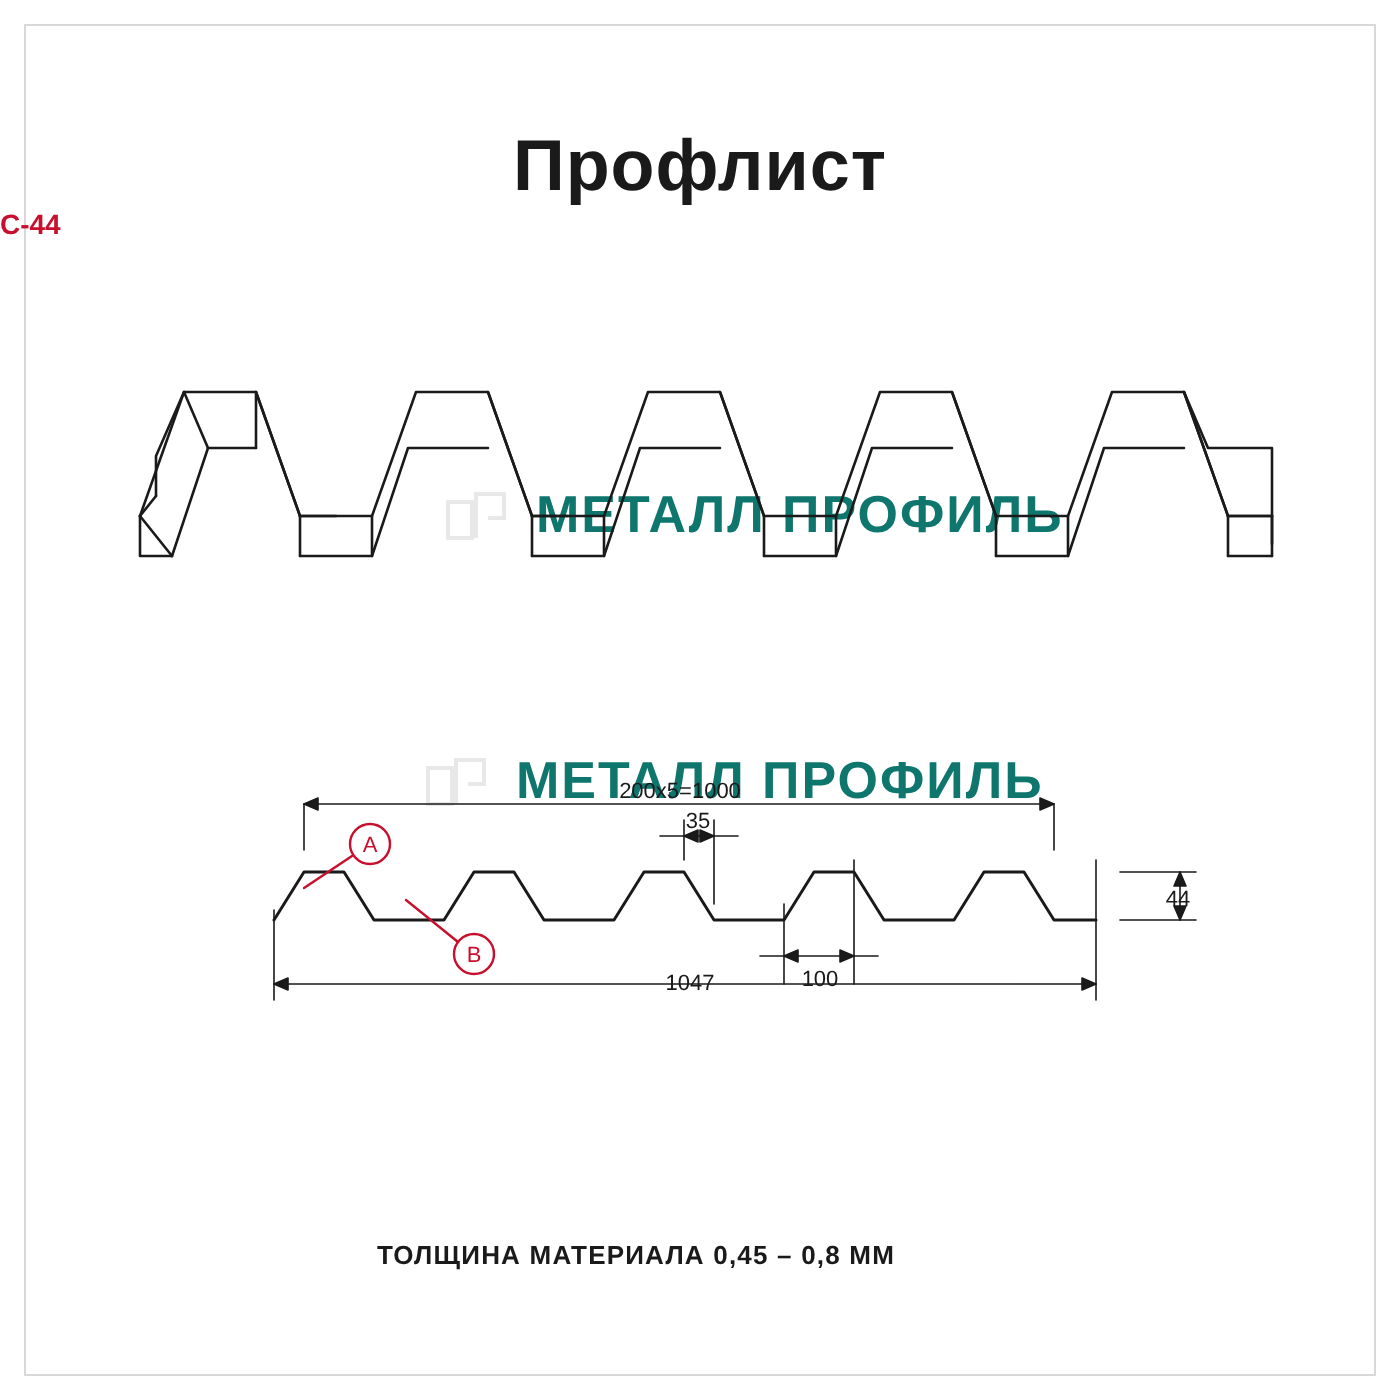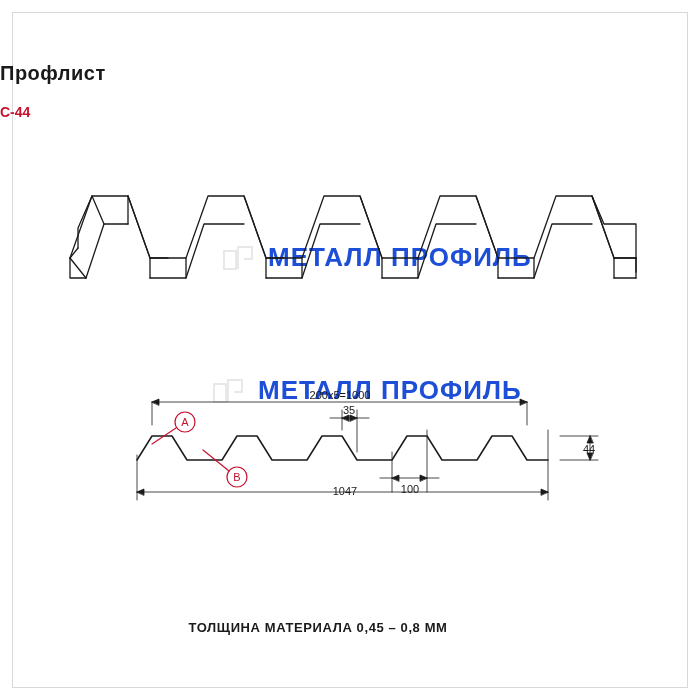--- a/index.html
+++ b/index.html
@@ -26,22 +26,22 @@
     width: 676px;
     height: 676px;
     border: 1px solid #d8d8d8;
     box-sizing: border-box;
   }
   .title {
     position: absolute;
     top: 62px;
     left: 0;
     width: 700px;
-    text-align: left;
-    font-size: 20px;
+    text-align: center;
+    font-size: 36px;
     font-weight: bold;
     letter-spacing: 0.5px;
     color: #1a1a1a;
   }
   .subtitle {
     position: absolute;
     top: 104px;
     left: 0;
     width: 700px;
     font-size: 14px;
@@ -62,21 +62,21 @@
   .art {
     position: absolute;
     left: 0;
     top: 0;
     width: 700px;
     height: 700px;
   }
   .wm {
     position: absolute;
     pointer-events: none;
-    color: #1d4ed8;
+    color: #0f766e;
     font-weight: bold;
     white-space: nowrap;
   }
   .wm1 {
     top: 242px;
     left: 222px;
     font-size: 26px;
     letter-spacing: 1px;
   }
   .wm2 {

